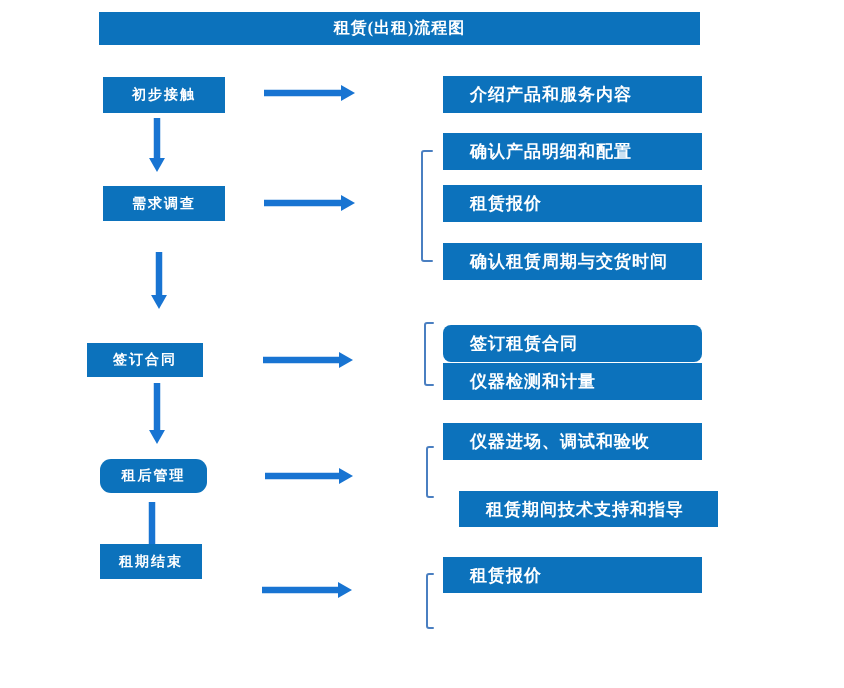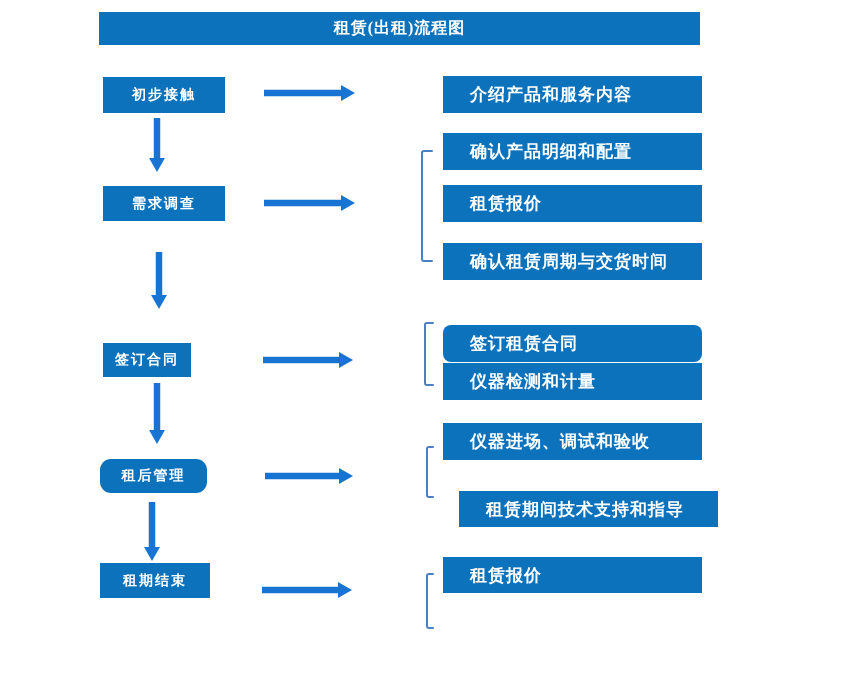--- a/index.html
+++ b/index.html
@@ -30,23 +30,23 @@
   }
   .rbox{
     position:absolute;left:443px;width:259px;height:37px;
     background:var(--box);color:var(--boxtext);
     display:flex;align-items:center;justify-content:flex-start;
     padding-left:27px;box-sizing:border-box;
     font-size:17px;font-weight:bold;letter-spacing:1px;
   }
   .lb1{left:103px;top:77px;width:122px;height:36px;}
   .lb2{left:103px;top:186px;width:122px;height:35px;}
-  .lb3{left:103px;top:343px;width:88px;height:34px;}
+  .lb3{left:87px;top:343px;width:116px;height:34px;}
   .lb4{left:100px;top:459px;width:107px;height:34px;border-radius:11px;}
-  .lb5{left:100px;top:563px;width:110px;height:35px;}
+  .lb5{left:100px;top:544px;width:102px;height:35px;}
   .r1{top:76px;}  .r2{top:133px;} .r3{top:185px;} .r4{top:243px;}
   .r5{top:325px;border-radius:8px;} .r6{top:363px;} .r7{top:423px;} .r8{top:491px;height:36px;margin-left:16px;}
   .r9{top:557px;height:36px;} .r10{top:609px;height:38px;}
   .overlay{position:absolute;left:0;top:0;width:844px;height:688px;pointer-events:none;}
   .arrow-line{stroke:var(--arrow);stroke-width:6.5;}
   .arrow-head{fill:var(--arrow);}
   .bracket{stroke:var(--bracket);stroke-width:2;fill:none;stroke-linecap:round;}
 </style>
 </head>
 <body>

